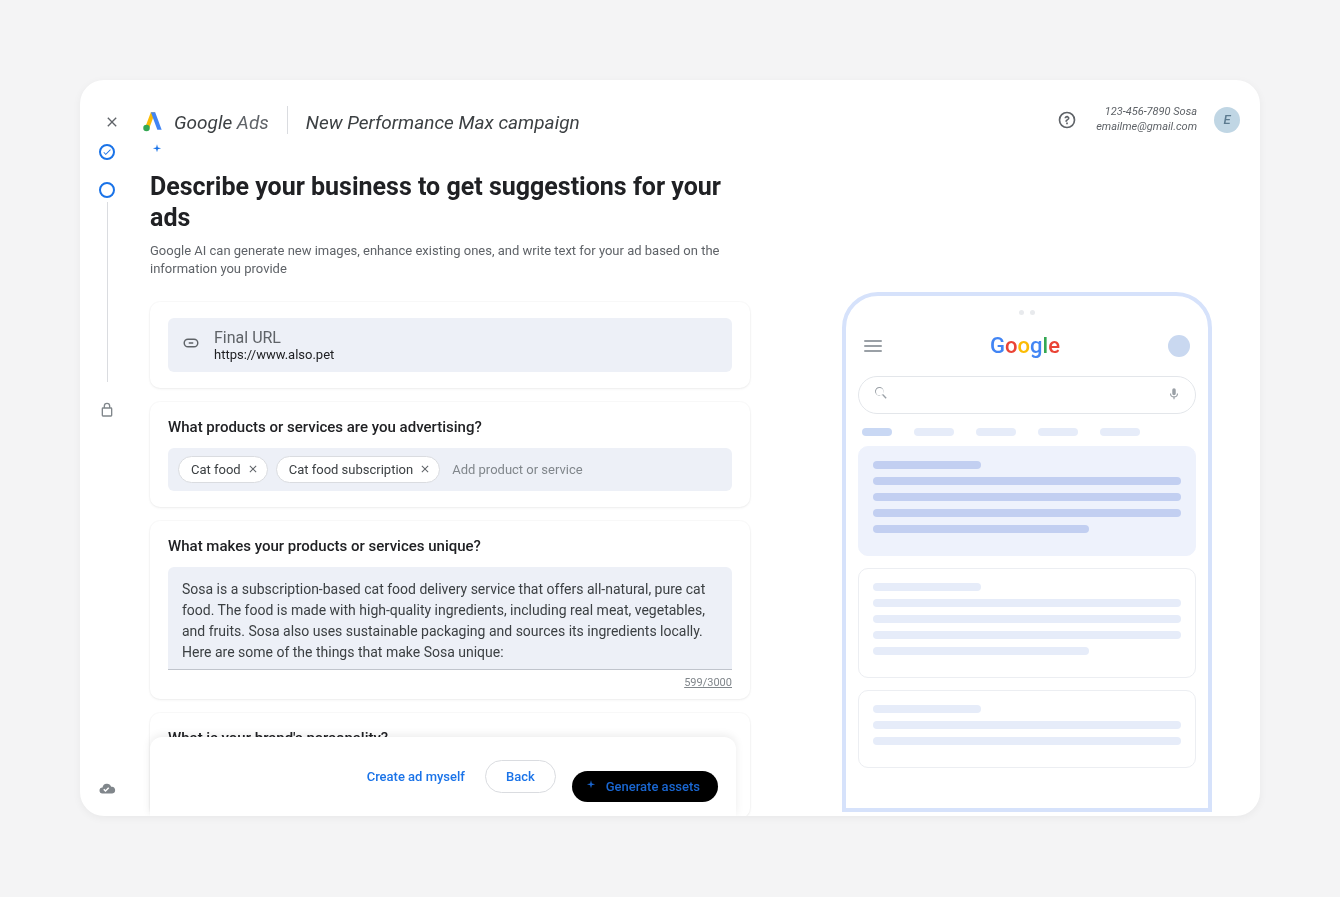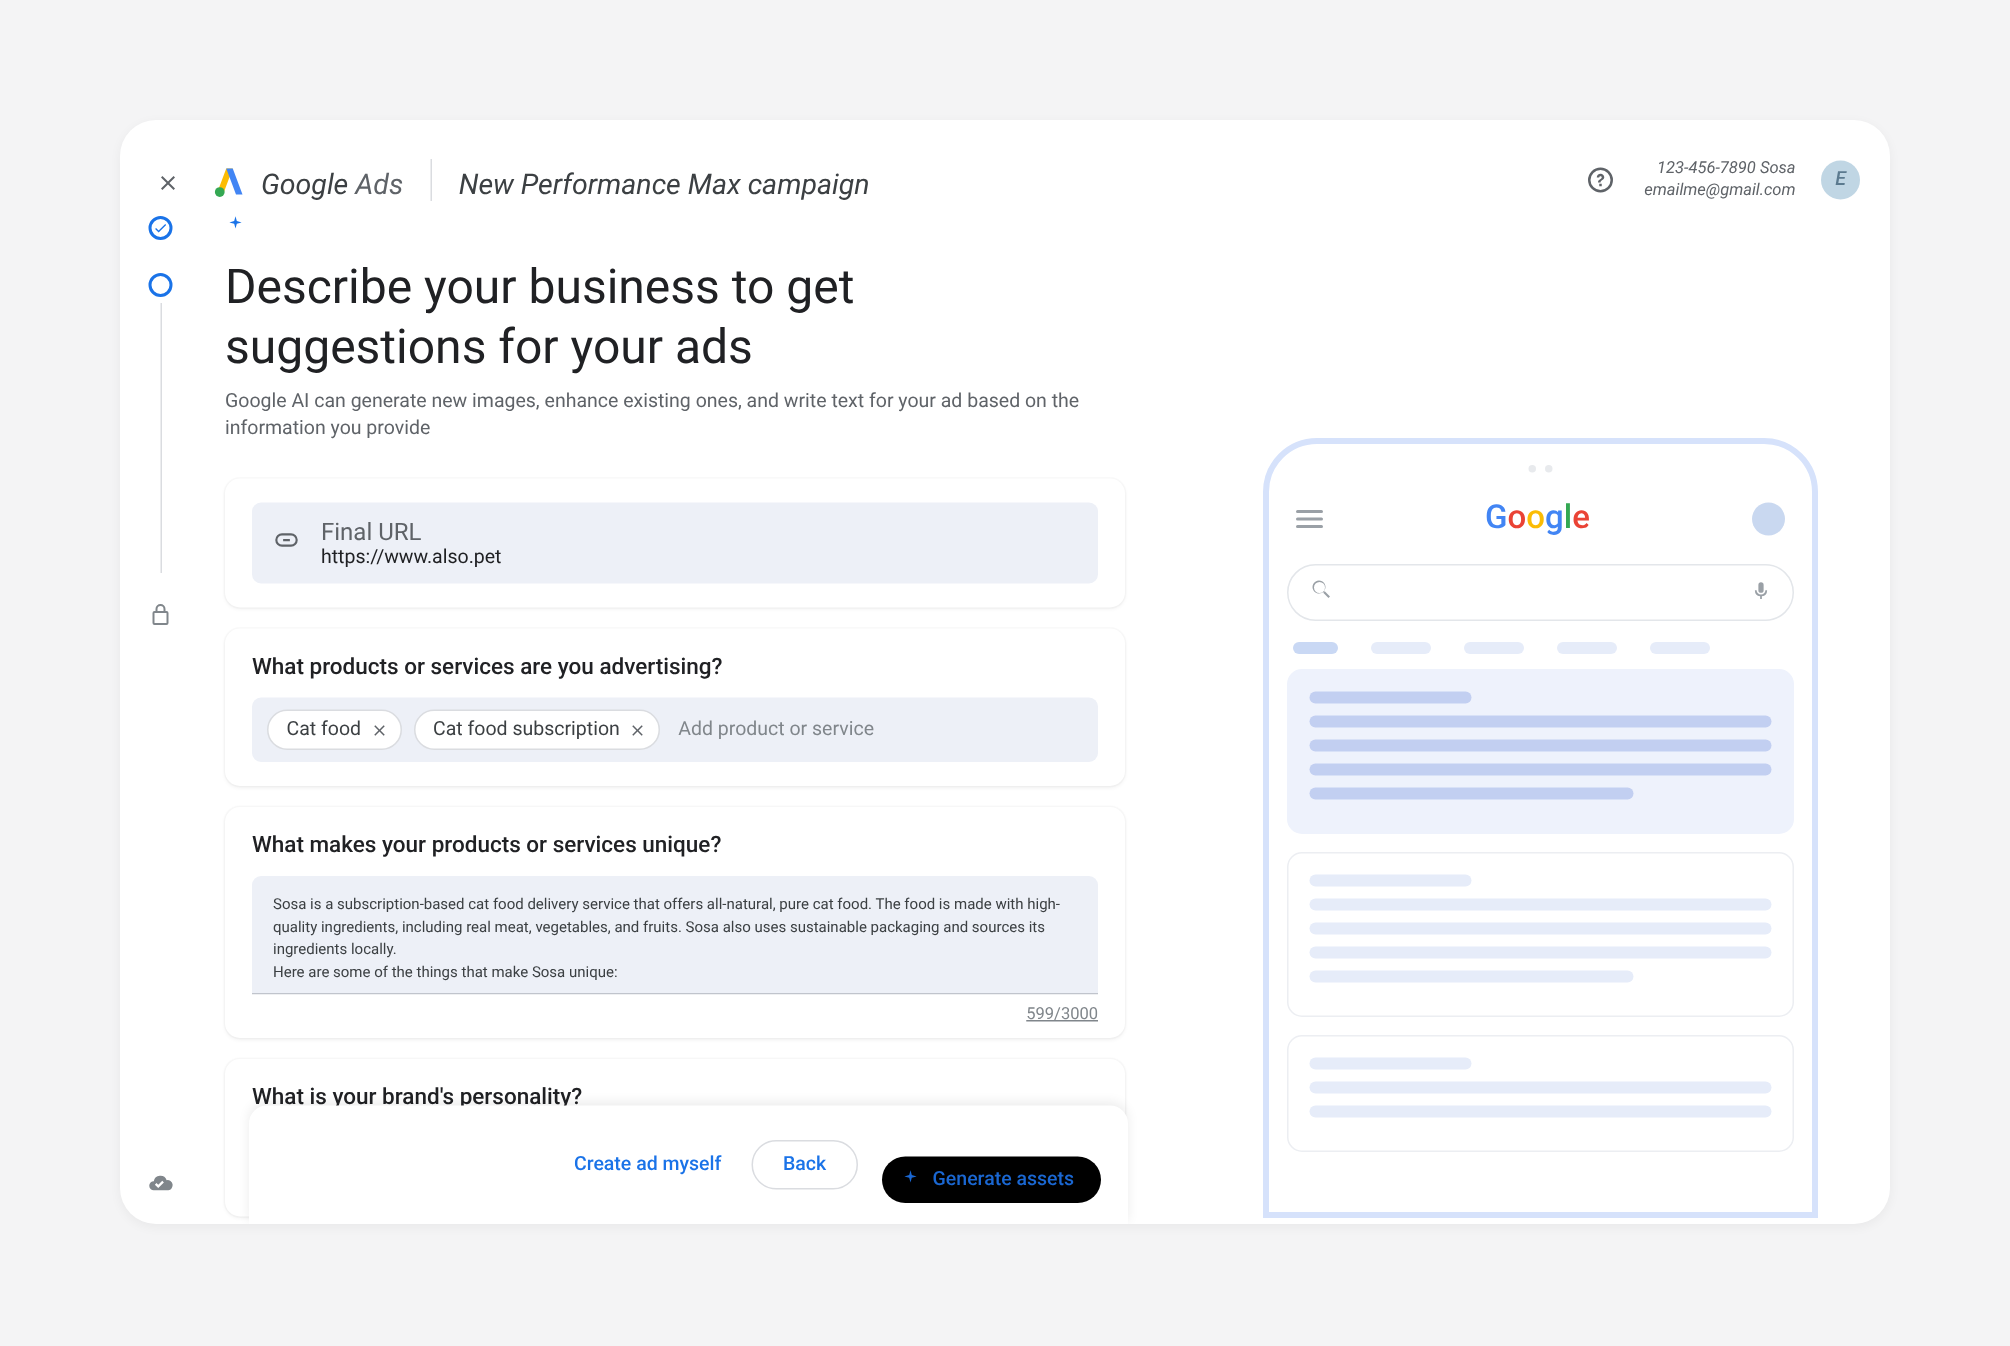--- a/index.html
+++ b/index.html
@@ -154,22 +154,22 @@
   width: 600px;
   display: flex;
   flex-direction: column;
   position: relative;
 }
 .sparkle-small {
   color: #1a73e8;
   margin-bottom: 10px;
 }
 .h1 {
-  font-size: 32px;
-  font-weight: 400;
+  font-size: 25px;
+  font-weight: 700;
   color: #202124;
   line-height: 1.25;
   margin-bottom: 8px;
 }
 .subtitle {
   font-size: 13px;
   color: #5f6368;
   line-height: 1.4;
   max-width: 580px;
   margin-bottom: 24px;
@@ -226,36 +226,36 @@
 }
 .chips-placeholder {
   font-size: 13px;
   color: #80868b;
   margin-left: 4px;
 }
 .textarea-field {
   background: #edf0f7;
   border-radius: 6px 6px 0 0;
   padding: 12px 14px 6px 14px;
-  font-size: 10px;
+  font-size: 14px;
   color: #3c4043;
   line-height: 1.5;
   border-bottom: 1px solid #c0c4cc;
 }
 .char-count {
   text-align: right;
   font-size: 11px;
   color: #80868b;
   padding-top: 6px;
   text-decoration: underline;
 }
 .footer-bar {
   position: absolute;
   bottom: 0;
-  left: 16px;
+  left: 0;
   width: 586px;
   background: #fff;
   border-radius: 12px 12px 0 0;
   box-shadow: 0 -2px 8px rgba(0,0,0,0.08);
   padding: 14px 18px;
   display: flex;
   align-items: center;
   justify-content: flex-end;
   gap: 16px;
 }

